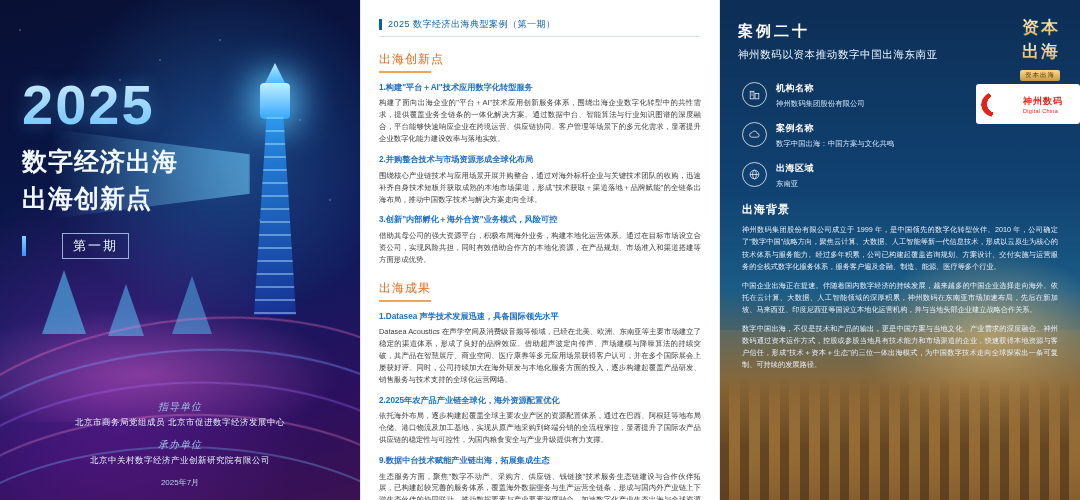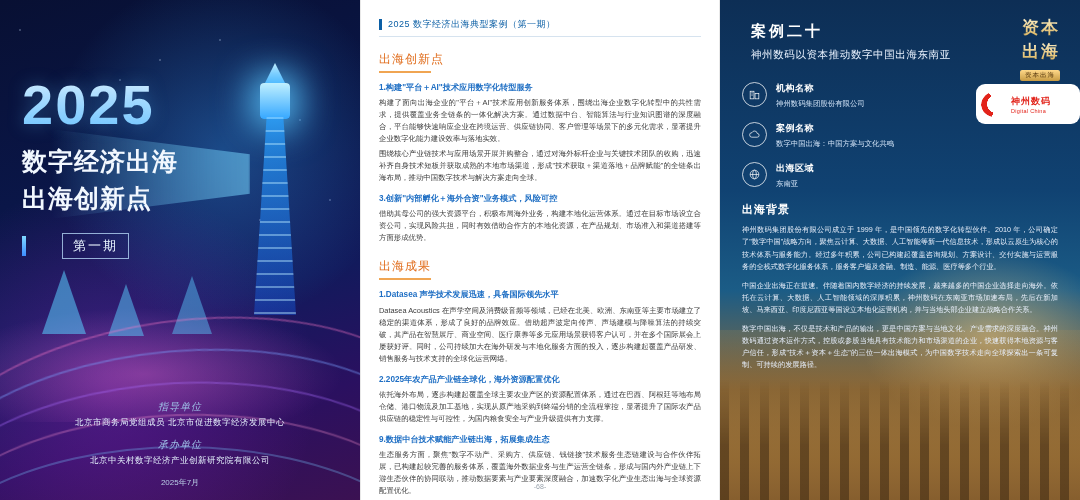--- a/index.html
+++ b/index.html
@@ -89,33 +89,33 @@
   .right .city{position:absolute;left:0;right:0;bottom:0;height:170px;
     background:linear-gradient(180deg,rgba(196,150,80,.15),rgba(120,80,35,.85));}
   .right .city::before{content:"";position:absolute;bottom:0;left:0;right:0;height:120px;
     background:
       repeating-linear-gradient(90deg,rgba(60,40,18,.55) 0 9px,rgba(0,0,0,0) 9px 20px);
     -webkit-mask-image:linear-gradient(180deg,transparent,#000 55%);
     mask-image:linear-gradient(180deg,transparent,#000 55%);}
   .right .glowsun{position:absolute;right:-40px;top:250px;width:260px;height:180px;
     background:radial-gradient(ellipse at center,rgba(255,210,130,.55),rgba(255,190,100,0) 70%);}
 
-  .r-pad{position:relative;padding:22px 22px 0 31px;color:#fff;}
+  .r-pad{position:relative;padding:22px 22px 0 18px;color:#fff;}
   .case-no{font-size:15px;font-weight:bold;letter-spacing:3px;color:#ffffff;}
   .case-ttl{margin-top:7px;font-size:10.5px;color:#eaf3ff;letter-spacing:.6px;}
   .zb{position:absolute;right:20px;top:16px;text-align:right;}
   .zb .zb1,.zb .zb2{font-size:17px;font-weight:bold;letter-spacing:2px;
     background:linear-gradient(180deg,#fff3cf,#d8ae52);-webkit-background-clip:text;background-clip:text;color:transparent;}
   .zb .zb2{margin-top:1px;}
   .zb .stamp{display:inline-block;margin-top:3px;padding:1px 5px;font-size:6.5px;color:#5a3b10;
     background:linear-gradient(180deg,#ffd98a,#c79b43);border-radius:2px;letter-spacing:1px;}
 
   .r-body{position:relative;margin-top:20px;padding:0 22px;color:#fff;}
-  .logo{position:absolute;right:0;top:2px;width:104px;height:40px;background:#fff;border-radius:9px;
-    display:flex;align-items:center;gap:0;padding:12px 5px;box-sizing:border-box;}
+  .logo{position:absolute;right:0;top:2px;width:104px;height:40px;background:#fff;border-radius:3px;
+    display:flex;align-items:center;gap:12px;padding:12px 5px;box-sizing:border-box;}
   .logo .swoosh{width:30px;height:26px;border-radius:50%;
     background:conic-gradient(from 210deg,#e2231a 0deg 130deg,#ffffff 130deg 360deg);
     -webkit-mask:radial-gradient(circle at 50% 50%,transparent 44%,#000 46%);
     mask:radial-gradient(circle at 50% 50%,transparent 44%,#000 46%);transform:rotate(-12deg);}
   .logo .ltxt .l1{font-size:9px;font-weight:bold;color:#e2231a;letter-spacing:1px;}
   .logo .ltxt .l2{font-size:5.5px;color:#e2231a;letter-spacing:.3px;}
 
   .info-row{display:flex;align-items:flex-start;gap:9px;margin-bottom:13px;}
   .ic{width:23px;height:23px;flex:0 0 23px;border:1px solid rgba(255,255,255,.75);border-radius:50%;
     display:flex;align-items:center;justify-content:center;}
@@ -177,20 +177,21 @@
       <span class="ttl">2025 数字经济出海典型案例（第一期）</span>
     </div>
     <div class="mid-rule"></div>
 
     <div class="sec-h">
       <span>出海创新点</span><span class="u"></span>
     </div>
 
     <div class="p-h">1.构建"平台＋AI"技术应用数字化转型服务</div>
     <div class="p">构建了面向出海企业的"平台＋AI"技术应用创新服务体系，围绕出海企业数字化转型中的共性需求，提供覆盖业务全链条的一体化解决方案。通过数据中台、智能算法与行业知识图谱的深度融合，平台能够快速响应企业在跨境运营、供应链协同、客户管理等场景下的多元化需求，显著提升企业数字化能力建设效率与落地实效。</div>
+    <div class="p-h">2.并购整合技术与市场资源形成全球化布局</div>
     <div class="p">围绕核心产业链技术与应用场景开展并购整合，通过对海外标杆企业与关键技术团队的收购，迅速补齐自身技术短板并获取成熟的本地市场渠道，形成"技术获取＋渠道落地＋品牌赋能"的全链条出海布局，推动中国数字技术与解决方案走向全球。</div>
     <div class="p-h">3.创新"内部孵化＋海外合资"业务模式，风险可控</div>
     <div class="p">借助其母公司的强大资源平台，积极布局海外业务，构建本地化运营体系。通过在目标市场设立合资公司，实现风险共担，同时有效借助合作方的本地化资源，在产品规划、市场准入和渠道搭建等方面形成优势。</div>
 
     <div class="sec-h">
       <span>出海成果</span><span class="u"></span>
     </div>
 
     <div class="p-h">1.Datasea 声学技术发展迅速，具备国际领先水平</div>
     <div class="p">Datasea Acoustics 在声学空间及消费级音频等领域，已经在北美、欧洲、东南亚等主要市场建立了稳定的渠道体系，形成了良好的品牌效应。借助超声波定向传声、声场建模与降噪算法的持续突破，其产品在智慧展厅、商业空间、医疗康养等多元应用场景获得客户认可，并在多个国际展会上屡获好评。同时，公司持续加大在海外研发与本地化服务方面的投入，逐步构建起覆盖产品研发、销售服务与技术支持的全球化运营网络。</div>

